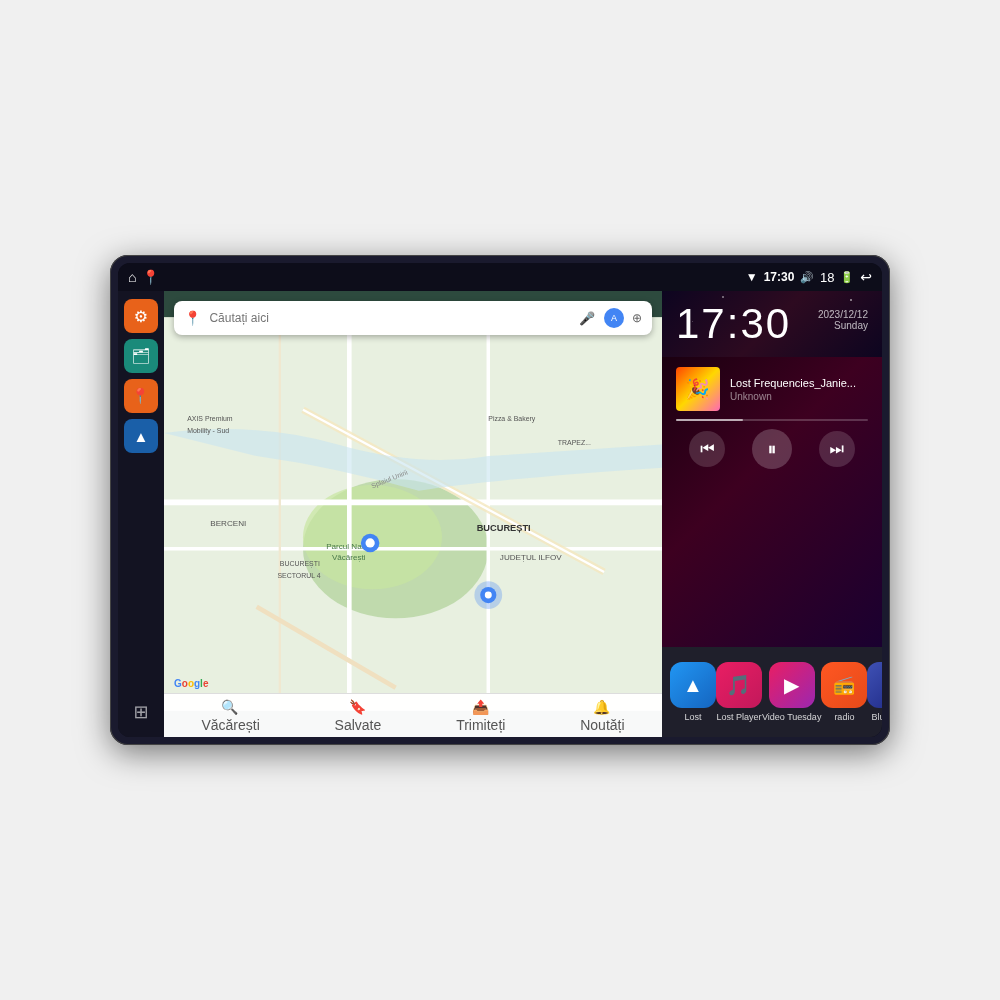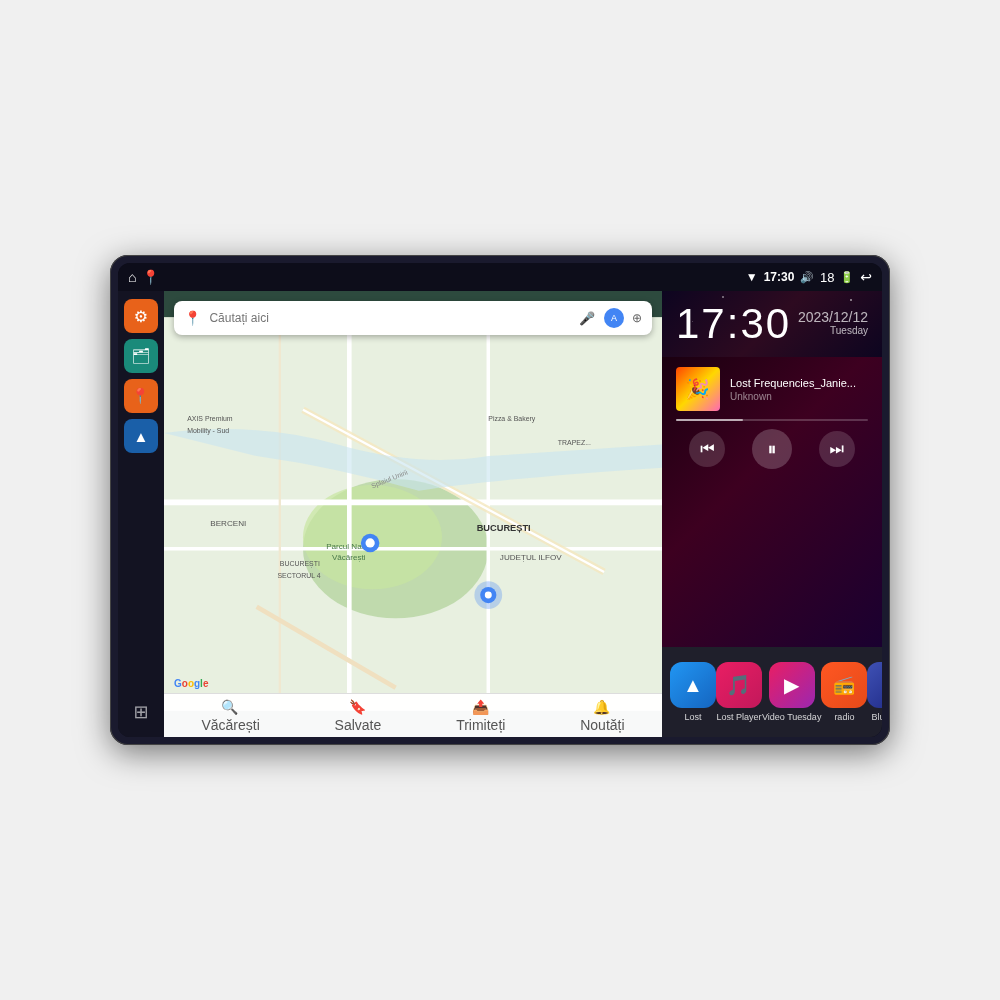--- a/index.html
+++ b/index.html
@@ -468,22 +468,22 @@
           <div style="position:absolute;top:0;left:0;right:0;bottom:0;background:linear-gradient(135deg,#0d0520 0%,#2d0a20 50%,#0d0520 100%);"></div>
 
           <div style="position:absolute;top:8px;right:30px;width:2px;height:2px;background:#fff;border-radius:50%;opacity:0.6;"></div>
           <div style="position:absolute;top:20px;right:50px;width:1px;height:1px;background:#fff;border-radius:50%;opacity:0.4;"></div>
           <div style="position:absolute;top:5px;left:60px;width:2px;height:2px;background:#fff;border-radius:50%;opacity:0.5;"></div>
           <div style="position:absolute;top:30px;left:30px;width:1px;height:1px;background:#fff;border-radius:50%;opacity:0.3;"></div>
 
           <div style="position:relative;z-index:1;display:flex;align-items:flex-start;justify-content:space-between;">
             <div class="clock-time" style="font-size:42px;font-weight:200;color:#fff;letter-spacing:2px;">17:30</div>
             <div style="text-align:right;padding-top:6px;">
-              <div style="font-size:14px;color:rgba(255,255,255,0.7);">2023/12/12</div>
-              <div style="font-size:10px;color:rgba(255,255,255,0.7);">Tuesday</div>
+              <div style="font-size:10px;color:rgba(255,255,255,0.7);">2023/12/12</div>
+              <div style="font-size:10px;color:rgba(255,255,255,0.7);">Sunday</div>
             </div>
           </div>
         </div>
 
         <div class="music-widget">
           <div style="position:absolute;top:0;left:0;right:0;bottom:0;background:linear-gradient(135deg,#1a0010 0%,#3d0020 40%,#1a0030 100%);"></div>
 
           <div class="music-info">
             <div class="music-album-art">
               <span style="font-size:20px;">🎉</span>

